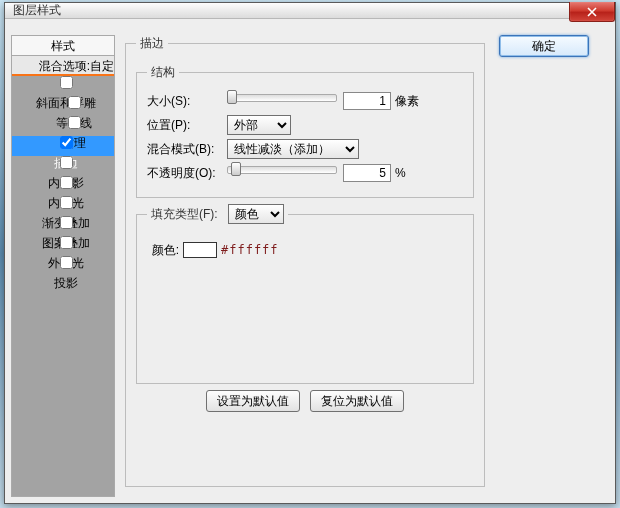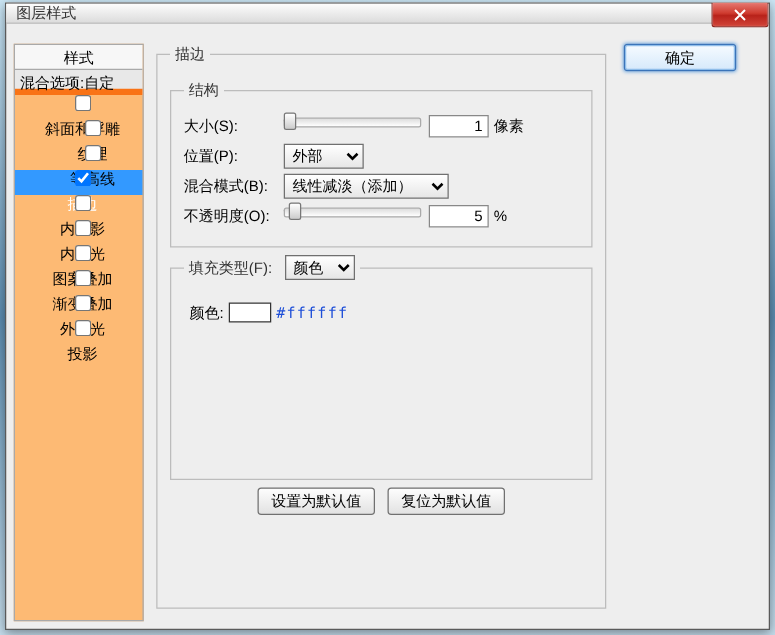--- a/index.html
+++ b/index.html
@@ -49,36 +49,37 @@
   }
   .client {
     position: absolute;
     left: 6px; top: 32px; right: 6px; bottom: 6px;
     display: flex;
   }
   
   .styles-panel {
     width: 104px;
     border: 1px solid #a9a9a9;
-    background: #fdba74;
+    background: #a3a3a3;
     position: relative;
   }
   .styles-header {
     height: 20px;
     line-height: 20px;
     text-align: center;
     border-bottom: 1px solid #a9a9a9;
     background: #f7f7f7;
   }
   .blend-row {
     height: 20px;
     line-height: 20px;
     padding-left: 4px;
-    border-bottom: 5px solid #f97316;
+    border-bottom: 2px solid #f97316;
     background: #e8e8e8;
+    text-align: right;
   }
   .style-item {
     height: 20px;
     display: flex;
     align-items: center;
     padding-left: 6px;
     gap: 6px;
     flex-direction: column;
   }
   .style-item.indent { padding-left: 22px; }
@@ -180,21 +181,21 @@
     cursor: pointer;
   }
   .color-swatch {
     display: inline-block;
     width: 34px; height: 16px;
     border: 1px solid #333;
     background: #ffffff;
     vertical-align: middle;
   }
   .hex {
-    color: #1d4ed8;
+    color: #7f1d1d;
     font-family: Consolas, monospace;
     margin-left: 4px;
     letter-spacing: 1px;
   }
   
   .rightcol {
     width: 116px;
     padding-left: 6px;
     display: flex;
     flex-direction: row;
@@ -244,45 +245,45 @@
     <div class="styles-panel">
       <div class="styles-header">样式</div>
       <div class="blend-row">混合选项:自定</div>
 
       <div class="style-item">
         <input type="checkbox" style="">
         <span>斜面和浮雕</span>
       </div>
       <div class="style-item indent">
         <input type="checkbox" style="">
+        <span>等高线</span>
+      </div>
+      <div class="style-item indent">
+        <input type="checkbox" style="">
         <span>纹理</span>
-      </div>
-      <div class="style-item indent">
-        <input type="checkbox" style="">
-        <span>等高线</span>
       </div>
       <div class="style-item selected">
         <input type="checkbox" checked="" style="">
         <span>描边</span>
       </div>
       <div class="style-item">
         <input type="checkbox" style="">
         <span>内阴影</span>
       </div>
       <div class="style-item">
         <input type="checkbox" style="">
         <span>内发光</span>
       </div>
       <div class="style-item">
         <input type="checkbox" style="">
+        <span>渐变叠加</span>
+      </div>
+      <div class="style-item">
+        <input type="checkbox" style="">
         <span>图案叠加</span>
-      </div>
-      <div class="style-item">
-        <input type="checkbox" style="">
-        <span>渐变叠加</span>
       </div>
       <div class="style-item">
         <input type="checkbox" style="">
         <span>外发光</span>
       </div>
       <div class="style-item">
         <input type="checkbox" style="">
         <span>投影</span>
       </div>
     </div>

